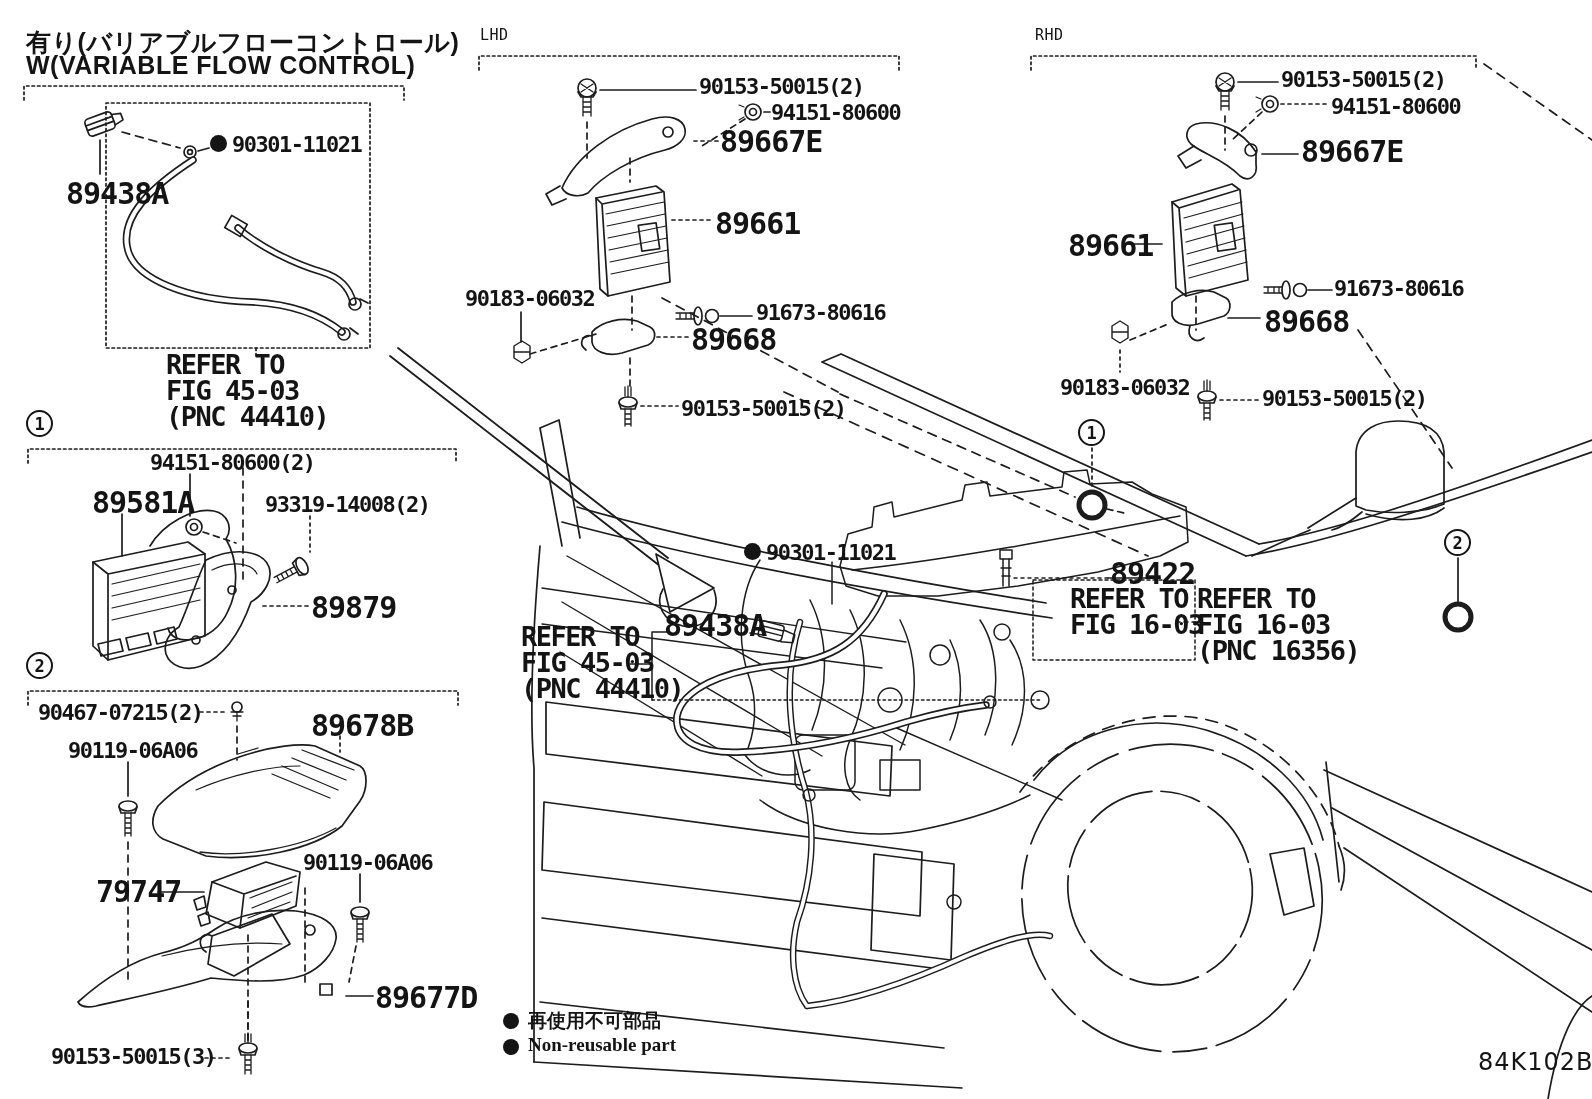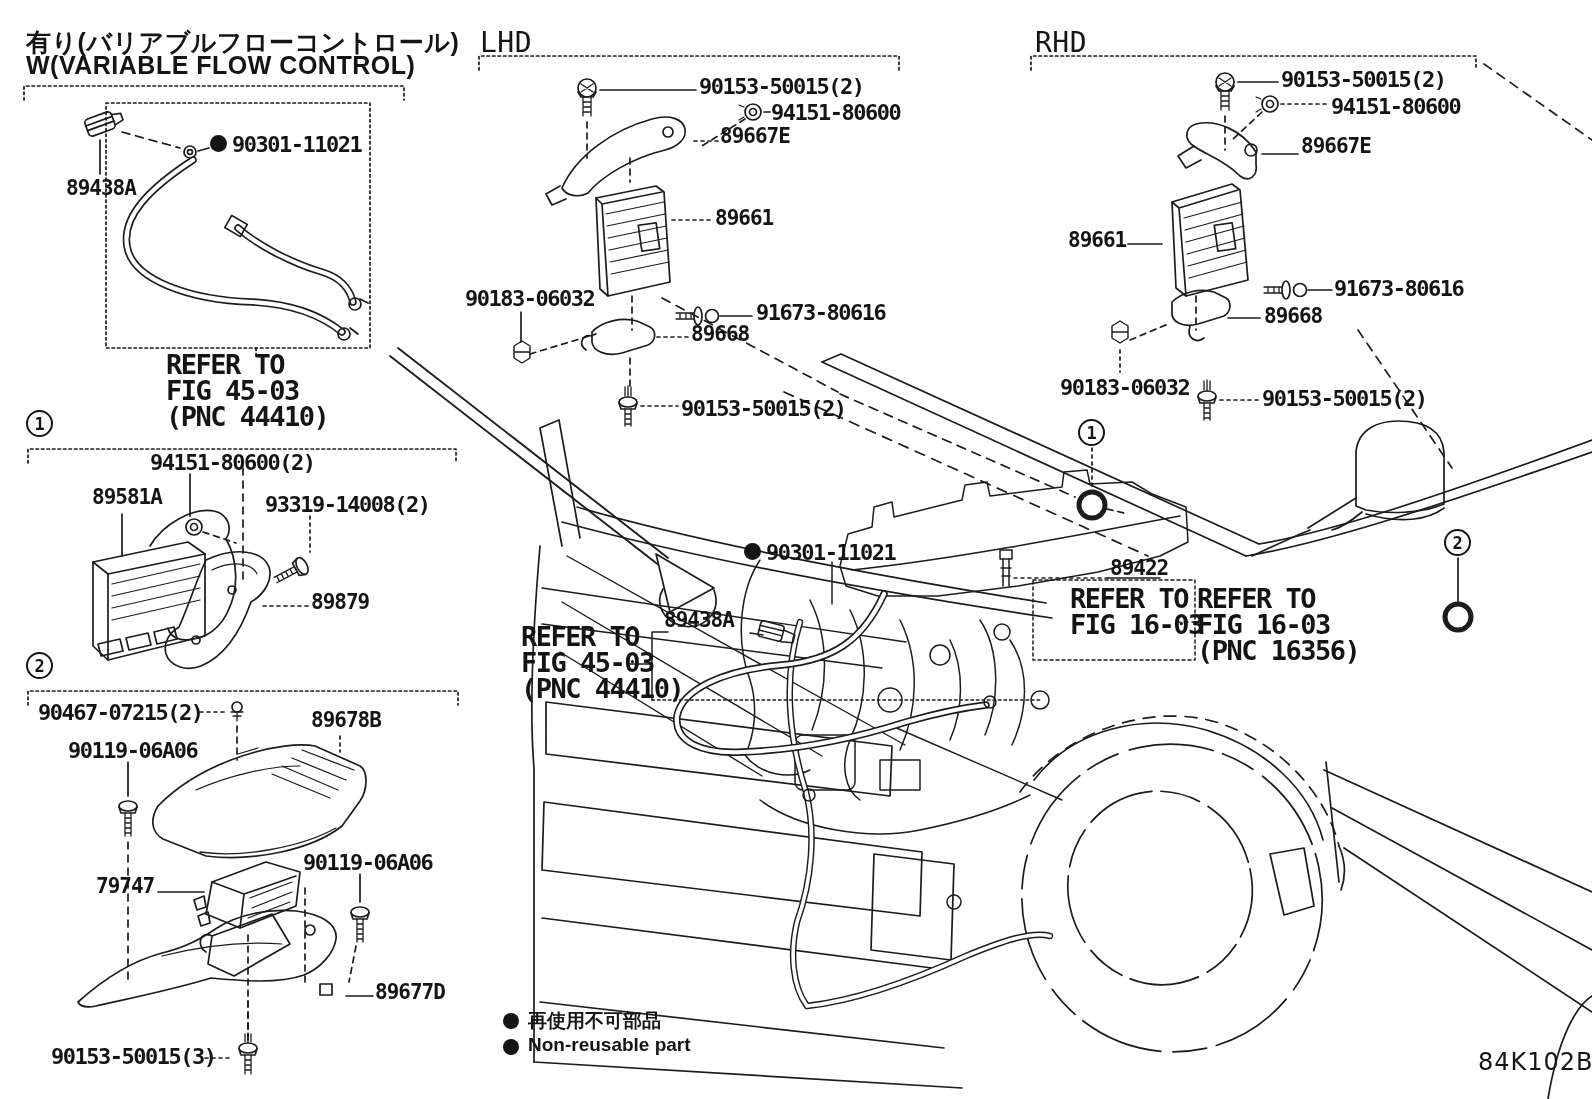--- a/index.html
+++ b/index.html
@@ -1,27 +1,27 @@
 <!DOCTYPE html>
 <html><head>
 <meta charset="utf-8">
 <style>
   html,body{margin:0;padding:0;background:#e8e8e8;}
   #stage{position:relative;width:1592px;height:1099px;background:#ffffff;overflow:hidden;
          font-family:"DejaVu Sans Mono",monospace;color:#141414;}
   svg{position:absolute;left:0;top:0;}
   .abs{position:absolute;white-space:nowrap;}
   .lbl{font-weight:bold;font-size:22px;letter-spacing:-1.5px;}
-  .lbl-lg{font-weight:bold;font-size:21px;letter-spacing:-1px;}
+  .lbl-lg{font-weight:bold;font-size:30px;letter-spacing:-1px;}
   .refer{font-weight:bold;font-size:27px;letter-spacing:-1.5px;line-height:26px;}
   .refer div{white-space:nowrap;}
-  .sys{font-size:28px;letter-spacing:0.5px;}
+  .sys{font-size:15px;letter-spacing:0.5px;}
   .hdr{font-family:Liberation Sans, sans-serif;font-weight:600;font-size:25px;letter-spacing:0.5px;}
   .code{font-family:"DejaVu Sans",sans-serif;font-size:24px;letter-spacing:1px;}
-  .legend{font-family:Liberation Sans, sans-serif;font-weight:600;font-size:19px;text-align:right;}
+  .legend{font-family:Liberation Serif, serif;font-weight:600;font-size:19px;text-align:right;}
   .marker{width:27px;height:27px;border:2.5px solid #141414;border-radius:50%;background:#fff;
           display:flex;align-items:center;justify-content:center;
           font-weight:bold;font-size:17px;box-sizing:border-box;}
   .dot{display:inline-block;width:17px;height:17px;border-radius:50%;background:#141414;vertical-align:middle;}
   .dot-sm{width:16px;height:16px;}
 </style>
 </head>
 <body>
 
 <div id="stage">

